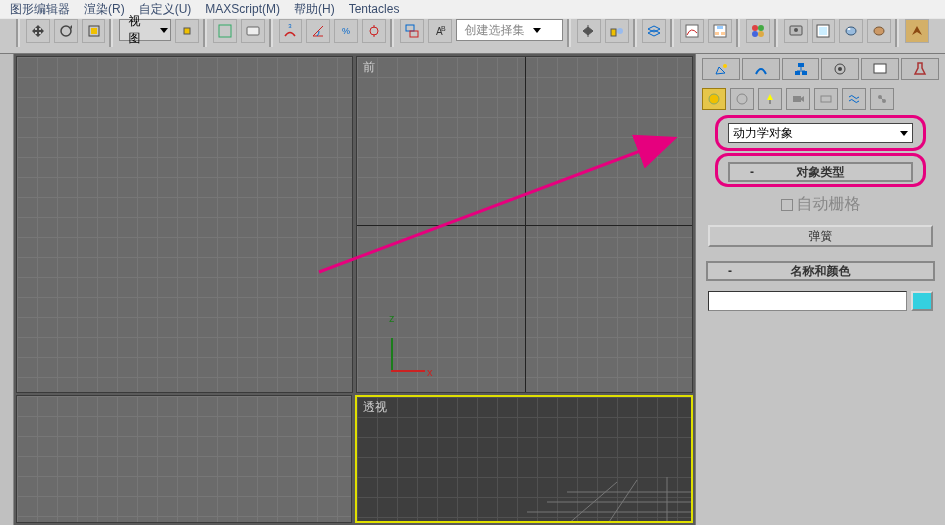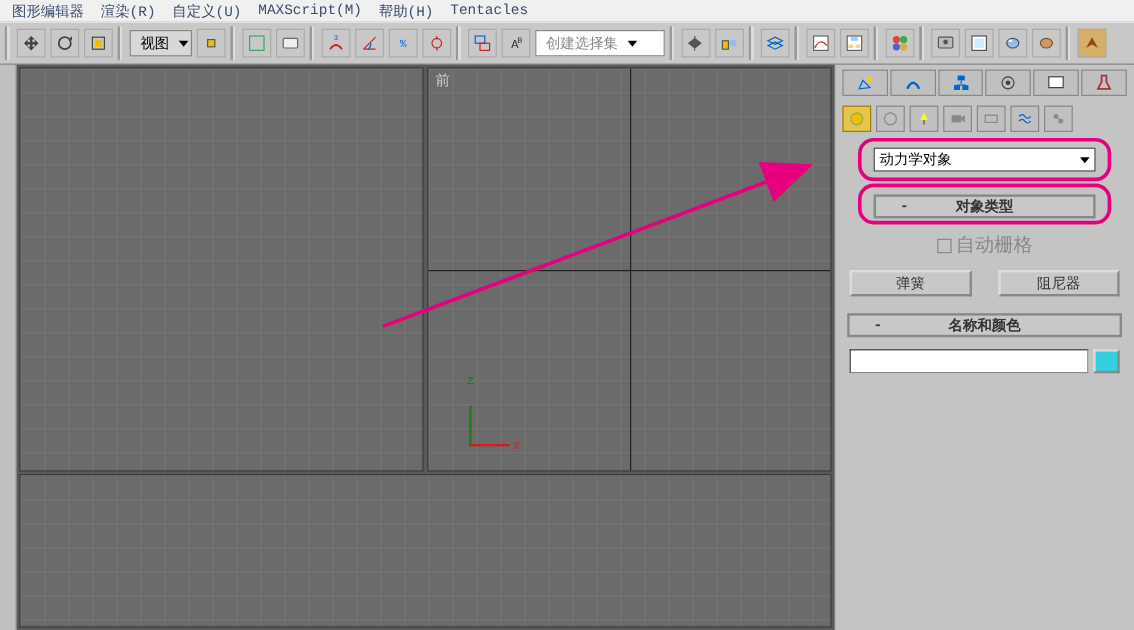--- a/index.html
+++ b/index.html
@@ -9,40 +9,38 @@
     font-size: 12px;
     background: #c0c0c0;
     overflow: hidden;
   }
   .root {
     width: 945px;
     height: 525px;
     display: flex;
     flex-direction: column;
     background: #c4c4c4;
-    font-family: Liberation Mono, monospace;
   }
   .menubar {
     height: 18px;
     background: #f0f0f0;
     display: flex;
     align-items: center;
     gap: 14px;
     padding: 0 10px;
     color: #3a4d6e;
   }
   .toolbar {
     height: 36px;
     background: #c8c8c8;
     border-top: 1px solid #e8e8e8;
     border-bottom: 1px solid #7a7a7a;
     display: flex;
-    align-items: center;
     gap: 4px;
-    padding: 0 4px;
+    padding: 0 16px;
   }
   .tb-btn {
     width: 24px;
     height: 24px;
     background: #c8c8c8;
     border: 1px solid #aaa;
     display: flex;
     align-items: center;
     justify-content: center;
     color: #333;
@@ -424,20 +422,36 @@
           <div class="axis">
             <div class="y"></div>
               <div class="x"></div>
             <span class="yl">z</span>
             <span class="xl">x</span>
           </div>
         </div>
       </div>
       <div class="vp-bot">
         <div class="vp"></div>
+        <div class="vp dark vp-active">
+          <span class="vp-label">透视</span>
+          <svg width="100%" height="100%" style="position:absolute;inset:0;">
+            <g stroke="#777" stroke-width="1">
+              <line x1="150" y1="125" x2="470" y2="125"></line>
+              <line x1="170" y1="115" x2="450" y2="115"></line>
+              <line x1="190" y1="105" x2="430" y2="105"></line>
+              <line x1="210" y1="95" x2="410" y2="95"></line>
+              <line x1="310" y1="80" x2="310" y2="128"></line>
+              <line x1="260" y1="85" x2="210" y2="128"></line>
+              <line x1="360" y1="85" x2="410" y2="128"></line>
+              <line x1="280" y1="83" x2="250" y2="128"></line>
+              <line x1="340" y1="83" x2="370" y2="128"></line>
+            </g>
+          </svg>
+        </div>
       </div>
 
       <svg class="arrow-annot" width="672" height="390">
         <defs>
           <marker id="ah" markerWidth="14" markerHeight="14" refX="12" refY="6" orient="auto">
             <path d="M0 0 L14 6 L0 12 Z" fill="#e6007e"></path>
           </marker>
         </defs>
         <line x1="305" y1="218" x2="658" y2="85" stroke="#e6007e" stroke-width="3" marker-end="url(#ah)"></line>
       </svg>
@@ -538,21 +552,20 @@
           <span>对象类型</span>
         </div>
       </div>
 
       <div class="cb-row">
         <div class="cb"></div>
         <span>自动栅格</span>
       </div>
       <div class="btn-row">
         <div class="pbtn">弹簧</div>
-        <div class="pbtn">阻尼器</div>
       </div>
 
       <div class="rollout-head rel" style="margin-top:8px;">
         <span class="minus">-</span>
         <span>名称和颜色</span>
       </div>
       <div class="color-row">
         <div class="name-input"></div>
         <div class="swatch"></div>
       </div>

